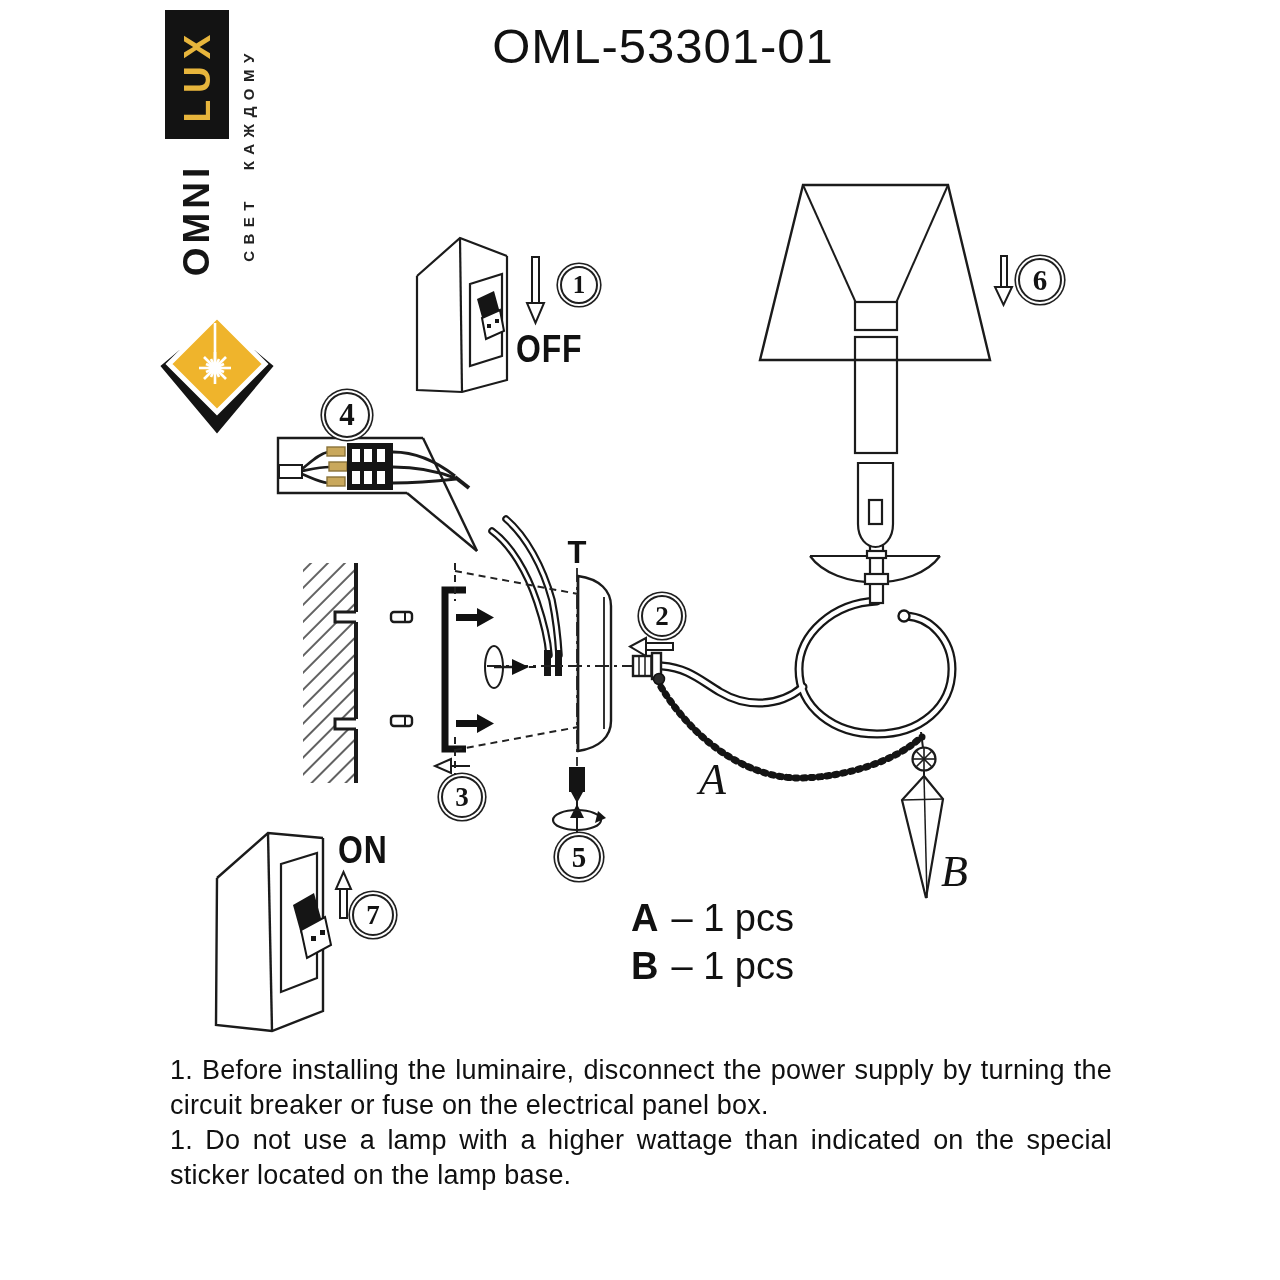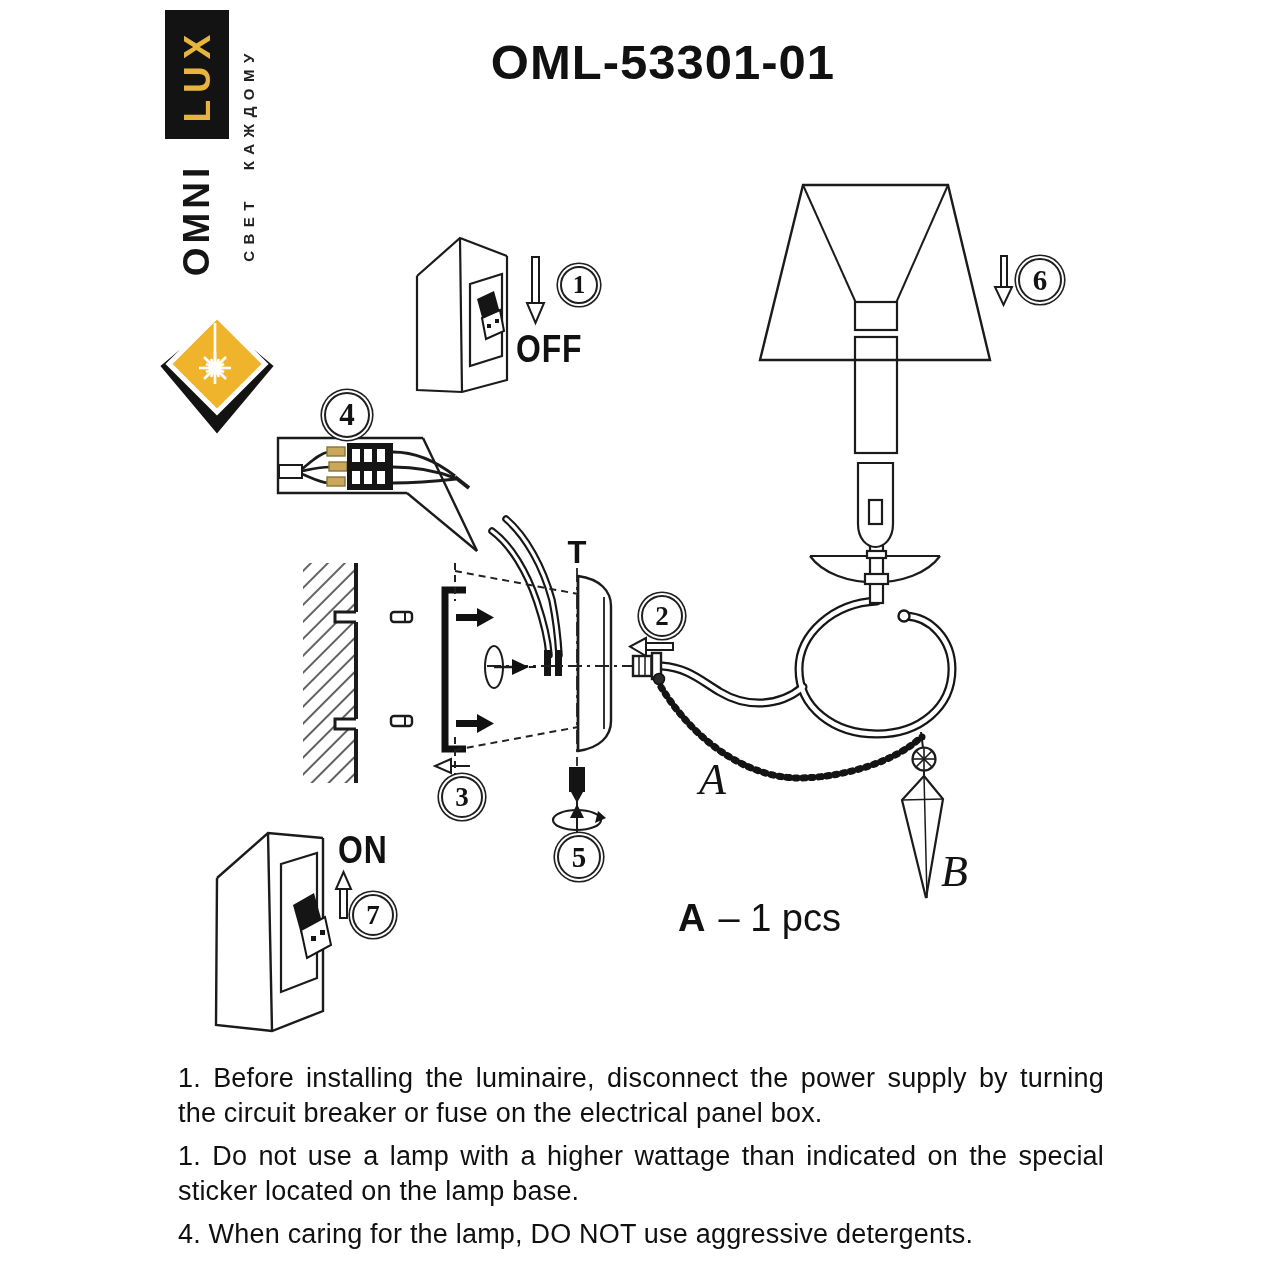--- a/index.html
+++ b/index.html
@@ -2,22 +2,22 @@
 <html><head>
 <meta charset="utf-8">
 <style>
   html,body{margin:0;padding:0;background:#f2f2f2;}
   .page{position:relative;width:1280px;height:1280px;background:#ffffff;overflow:hidden;
         font-family:"Liberation Sans",sans-serif;color:#111;}
   .abs{position:absolute;}
   svg{display:block;}
   .diagram-svg{position:absolute;left:0;top:0;}
 
-  .page-title{left:663px;top:34px;transform:translateX(-50%);
-    font-size:49px;font-weight:700;letter-spacing:1px;white-space:nowrap;text-align:center;}
+  .page-title{left:663px;top:18px;transform:translateX(-50%);
+    font-size:49px;font-weight:400;letter-spacing:1px;white-space:nowrap;text-align:center;}
 
   
   .logo-lux-box{left:165px;top:10px;width:64px;height:129px;background:#131313;
     display:flex;align-items:center;justify-content:center;}
   .logo-lux-box span{transform:rotate(-90deg);white-space:nowrap;
     font-size:37px;font-weight:700;letter-spacing:7px;color:#E7B53C;}
   .logo-omni-box{left:165px;top:134px;width:64px;height:172px;
     display:flex;align-items:center;justify-content:center;}
   .logo-omni-box span{transform:rotate(-90deg);white-space:nowrap;
     font-size:37px;font-weight:700;letter-spacing:4px;color:#151515;}
@@ -33,25 +33,25 @@
     box-shadow:0 0 0 2px #fff, 0 0 0 3.6px #1f1f1f;}
 
   .lbl-bold{font-weight:700;white-space:nowrap;}
   .lbl-off{left:516px;top:328px;font-size:38px;transform:scaleX(.84);transform-origin:left top;letter-spacing:1px;}
   .lbl-on{left:338px;top:829px;font-size:38px;transform:scaleX(.84);transform-origin:left top;letter-spacing:1px;}
   .lbl-t{left:577px;top:535px;transform:translateX(-50%);font-size:31px;font-weight:700;}
   .lbl-serif{font-family:"Liberation Serif",serif;font-style:italic;font-size:44px;color:#131313;}
   .lbl-a{left:699px;top:754px;}
   .lbl-b{left:941px;top:846px;}
 
-  .part-line{position:absolute;left:631px;font-size:38px;color:#111;white-space:nowrap;margin-left:47px;}
+  .part-line{position:absolute;left:631px;font-size:38px;color:#111;white-space:nowrap;}
   .part-line .key{font-weight:700;margin-right:13px;}
 
   .instructions{left:170px;top:1053px;width:942px;}
-  .instructions p{margin:8px;font-size:27px;line-height:35px;text-align:justify;
+  .instructions p{margin:0;font-size:27px;line-height:35px;text-align:justify;
     color:#101010;letter-spacing:0.2px;}
 </style>
 </head>
 <body>
 
 <div class="page">
 
   <svg class="diagram-svg" width="1280" height="1280" viewBox="0 0 1280 1280">
     <defs>
       <pattern id="hatch" width="12" height="12" patternUnits="userSpaceOnUse" patternTransform="rotate(45)">
@@ -294,20 +294,22 @@
   <div class="step" style="left:641px;top:595px;width:38px;height:38px;font-size:27px">2</div>
   <div class="step" style="left:441px;top:776px;width:38px;height:38px;font-size:27px">3</div>
   <div class="step" style="left:324px;top:392px;width:42px;height:42px;font-size:31px">4</div>
   <div class="step" style="left:557px;top:835px;width:40px;height:40px;font-size:29px">5</div>
   <div class="step" style="left:1018px;top:258px;width:40px;height:40px;font-size:29px">6</div>
   <div class="step" style="left:352px;top:894px;width:38px;height:38px;font-size:27px">7</div>
 
   <div class="part-line" style="top:897px">
     <span class="key">A</span><span>– 1 pcs</span>
   </div>
+  <div class="part-line" style="top:945px">
+    <span class="key">B</span><span>– 1 pcs</span>
+  </div>
 
   <div class="abs instructions">
     <p>1. Before installing the luminaire, disconnect the power supply by turning the circuit breaker or fuse on the electrical panel box.</p>
     <p>1. Do not use a lamp with a higher wattage than indicated on the special sticker located on the lamp base.</p>
-    <p>4. When caring for the lamp, DO NOT use aggressive detergents.</p>
   </div>
 
 </div>
 
 </body></html>

